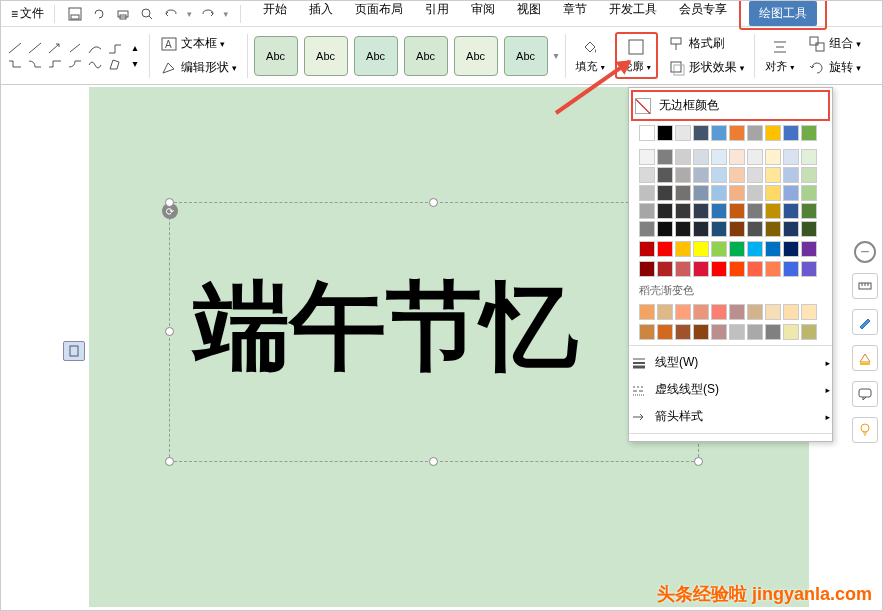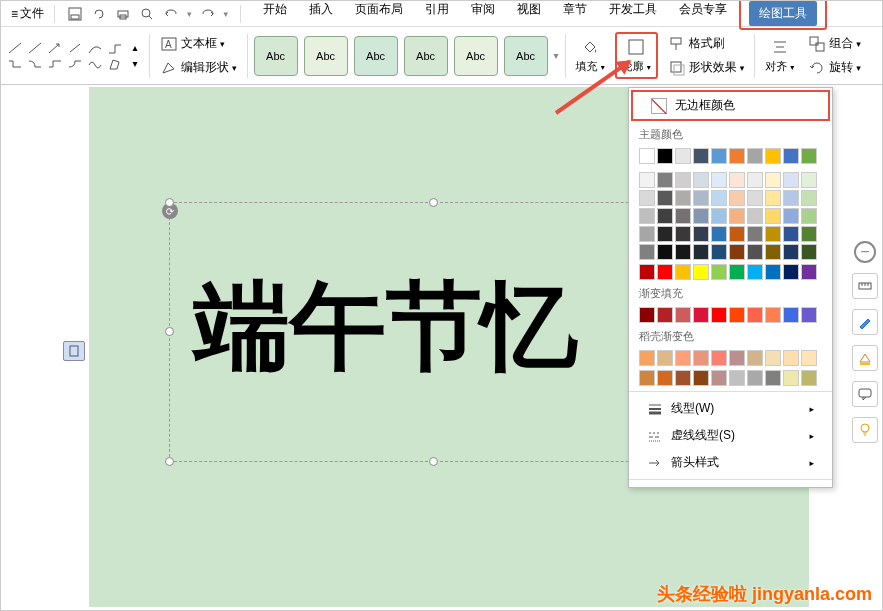--- a/index.html
+++ b/index.html
@@ -43,21 +43,21 @@
 .rot { top: -30px; left: 50%; margin-left: -8px; width: 16px; height: 16px; background: #888; border-radius: 50%; display: flex; align-items: center; justify-content: center; color: white; font-size: 10px; }
 .big-text { font-family: "SimSun", serif; font-size: 96px; font-weight: bold; position: absolute; top: 60px; left: 24px; }
 .paste-badge { position: absolute; left: 62px; top: 340px; width: 22px; height: 20px; background: #d0e0f0; border: 1px solid #88a; border-radius: 2px; display: flex; align-items: center; justify-content: center; }
 
 
 .arrow { position: absolute; top: 110px; left: 555px; width: 90px; height: 4px; background: #e74c3c; transform: rotate(-35deg); transform-origin: left center; }
 .arrow::after { content: ""; position: absolute; right: -2px; top: -6px; border-left: 14px solid #e74c3c; border-top: 8px solid transparent; border-bottom: 8px solid transparent; }
 
 
 .dropdown { position: absolute; top: 86px; left: 627px; width: 205px; background: white; border: 1px solid #bbb; box-shadow: 2px 2px 6px rgba(0,0,0,.2); font-size: 12px; z-index: 10; padding-bottom: 4px; }
-.dd-item { display: flex; align-items: center; gap: 8px; padding: 5px 18px; cursor: pointer; }
+.dd-item { display: flex; align-items: center; gap: 8px; padding: 5px 2px; cursor: pointer; }
 .dd-item.highlighted { border: 2px solid #e74c3c; margin: 2px; }
 .dd-section { padding: 4px 10px; color: #666; font-size: 11px; }
 .swatch-grid { display: flex; flex-wrap: wrap; gap: 2px; padding: 2px 10px; }
 .sw { width: 16px; height: 16px; border: 1px solid #ccc; cursor: pointer; }
 .dd-sep { height: 1px; background: #ddd; margin: 3px 0; }
 .no-border-ic { width: 16px; height: 16px; border: 1px solid #aaa; position: relative; }
 .no-border-ic::after { content: ""; position: absolute; width: 20px; height: 1px; background: #c00; transform: rotate(45deg); top: 7px; left: -3px; }
 
 
 .right-tools { position: absolute; right: 4px; top: 240px; display: flex; flex-direction: column; gap: 10px; align-items: center; }
@@ -311,21 +311,20 @@
     </svg>
 </div>
 
 <div class="arrow"></div>
 
 <div class="dropdown">
   <div class="dd-item highlighted">
     <div class="no-border-ic"></div>
     <span>无边框颜色</span>
   </div>
-  <div class="dd-section">主题颜色</div>
   <div class="swatch-grid" id="theme-row1">
       <div class="sw" style="background: rgb(255, 255, 255);"></div>
       <div class="sw" style="background: rgb(0, 0, 0);"></div>
       <div class="sw" style="background: rgb(231, 230, 230);"></div>
       <div class="sw" style="background: rgb(68, 84, 106);"></div>
       <div class="sw" style="background: rgb(91, 155, 213);"></div>
       <div class="sw" style="background: rgb(237, 125, 49);"></div>
       <div class="sw" style="background: rgb(165, 165, 165);"></div>
       <div class="sw" style="background: rgb(255, 192, 0);"></div>
       <div class="sw" style="background: rgb(68, 114, 196);"></div>
@@ -389,21 +388,20 @@
       <div class="sw" style="background: rgb(255, 0, 0);"></div>
       <div class="sw" style="background: rgb(255, 192, 0);"></div>
       <div class="sw" style="background: rgb(255, 255, 0);"></div>
       <div class="sw" style="background: rgb(146, 208, 80);"></div>
       <div class="sw" style="background: rgb(0, 176, 80);"></div>
       <div class="sw" style="background: rgb(0, 176, 240);"></div>
       <div class="sw" style="background: rgb(0, 112, 192);"></div>
       <div class="sw" style="background: rgb(0, 32, 96);"></div>
       <div class="sw" style="background: rgb(112, 48, 160);"></div>
     </div>
-  <div class="dd-section">渐变填充</div>
   <div class="swatch-grid" id="gradient-row">
       <div class="sw" style="background: rgb(139, 0, 0);"></div>
       <div class="sw" style="background: rgb(178, 34, 34);"></div>
       <div class="sw" style="background: rgb(205, 92, 92);"></div>
       <div class="sw" style="background: rgb(220, 20, 60);"></div>
       <div class="sw" style="background: rgb(255, 0, 0);"></div>
       <div class="sw" style="background: rgb(255, 69, 0);"></div>
       <div class="sw" style="background: rgb(255, 99, 71);"></div>
       <div class="sw" style="background: rgb(255, 127, 80);"></div>
       <div class="sw" style="background: rgb(65, 105, 225);"></div>

